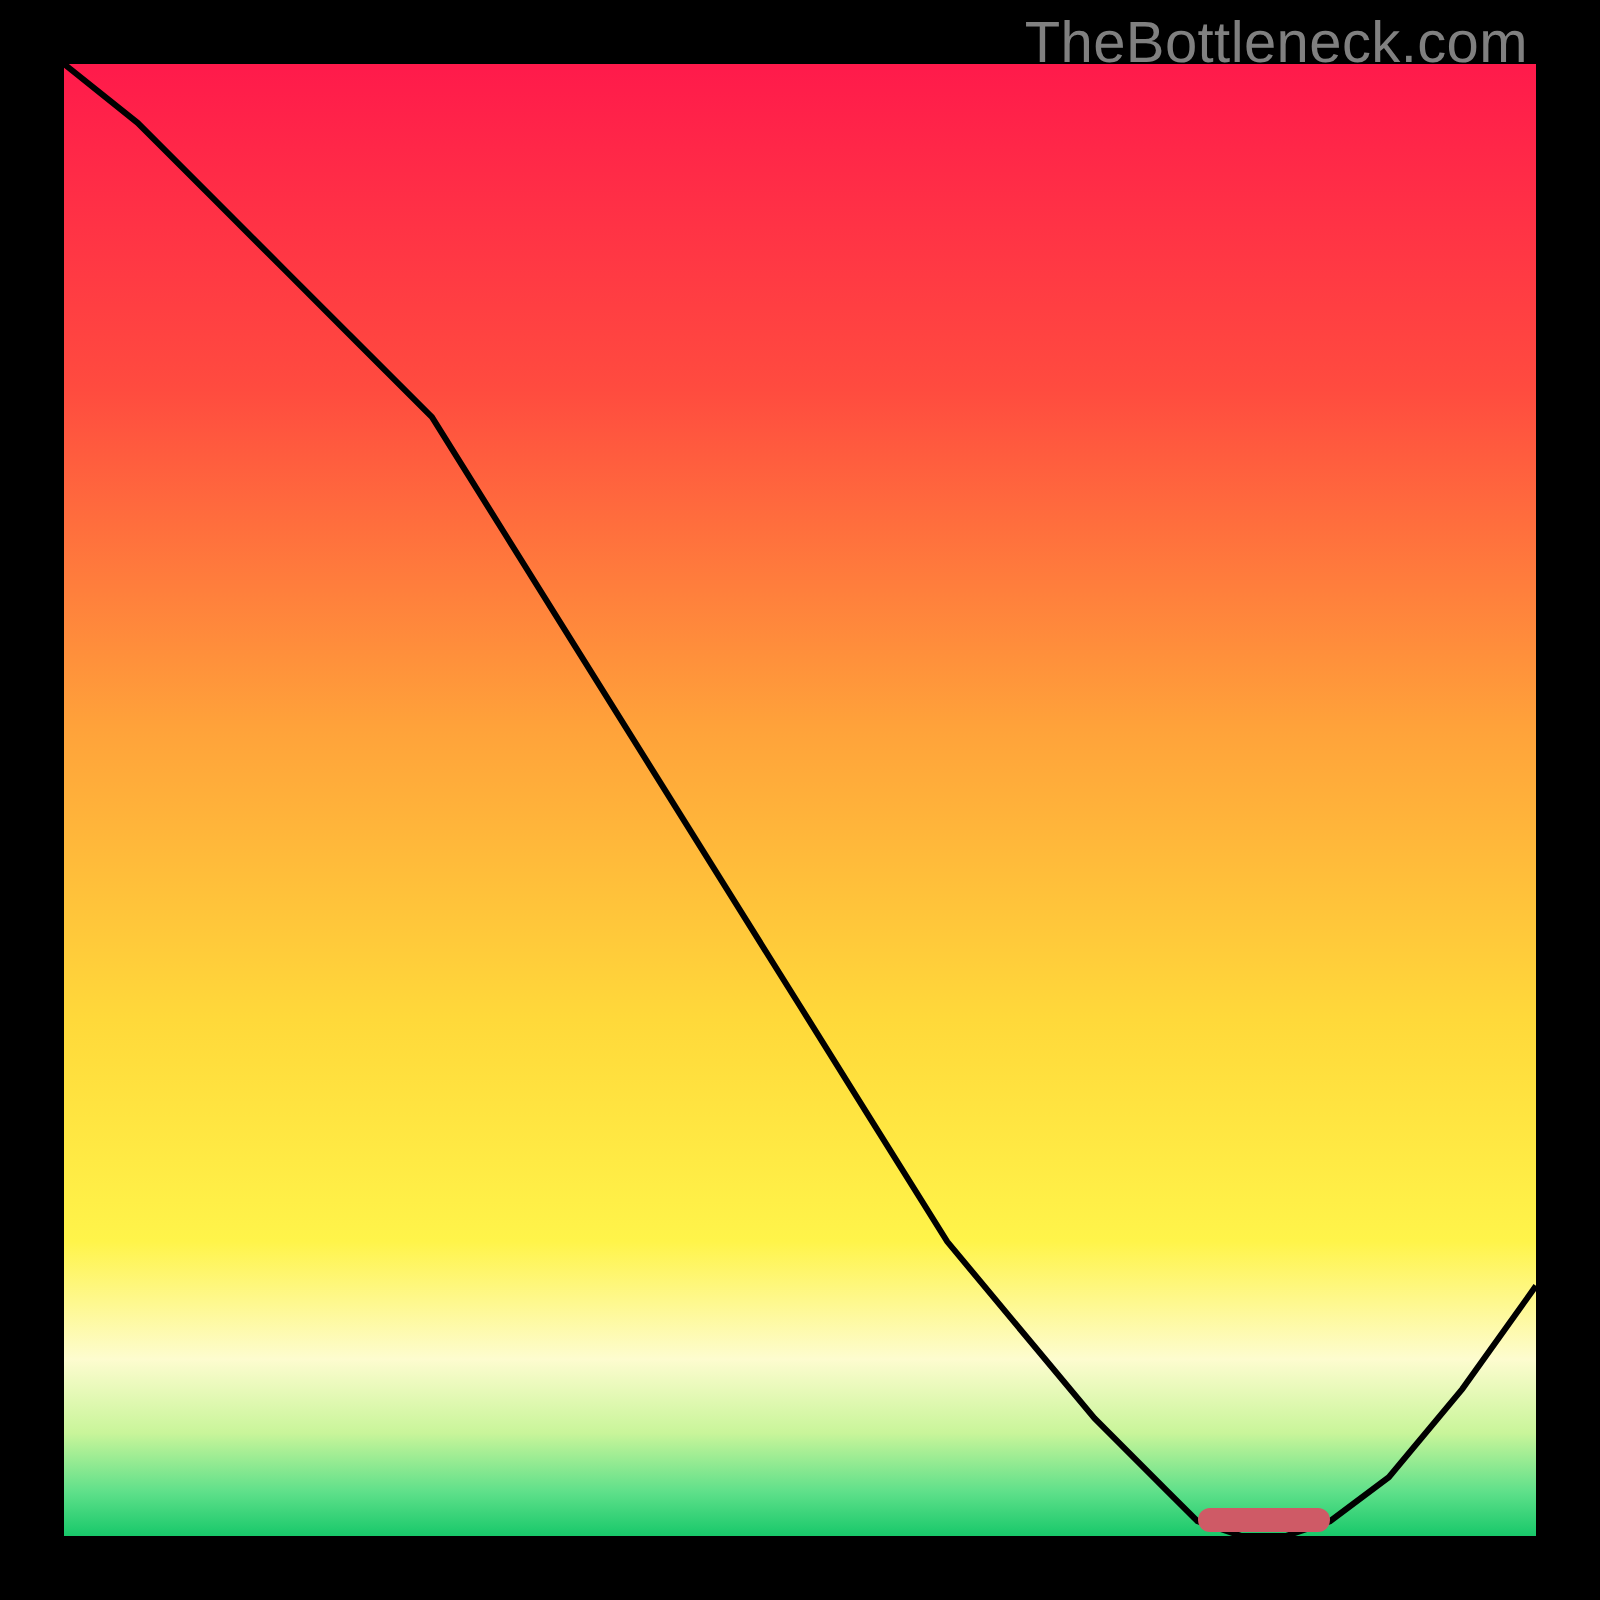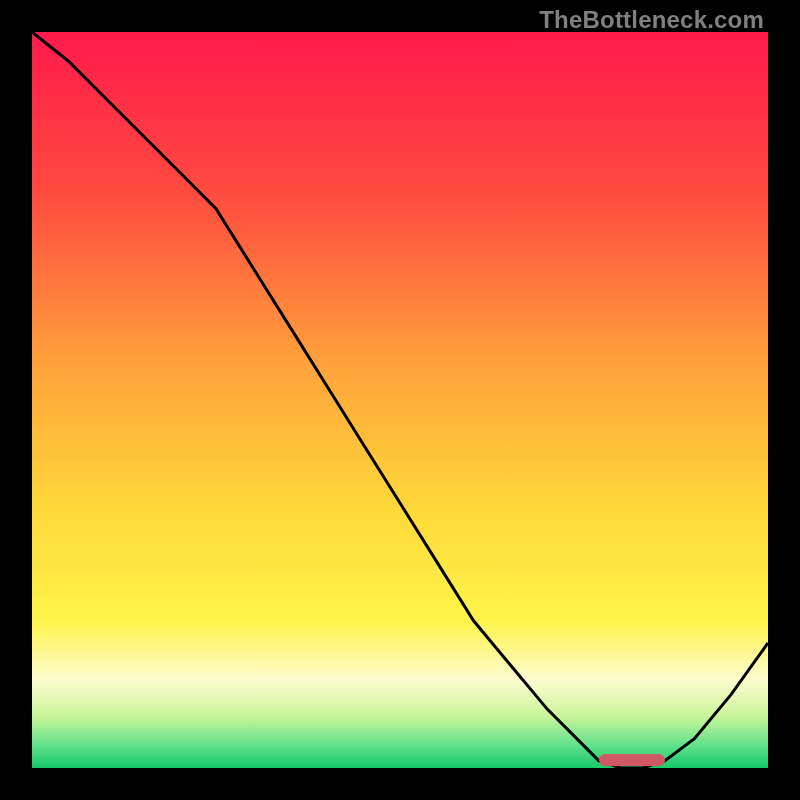--- a/index.html
+++ b/index.html
@@ -17,22 +17,22 @@
     top: 32px;
     width: 736px;
     height: 736px;
     background: #000;
   }
   .watermark {
     position: absolute;
     top: 6px;
     right: 36px;
     color: #808080;
-    font-size: 24px;
-    font-weight: 700;
+    font-size: 29px;
+    font-weight: 400;
     letter-spacing: 0.2px;
     z-index: 5;
   }
   .gradient {
     position: absolute;
     left: 0;
     top: 0;
     width: 736px;
     height: 736px;
     z-index: 1;

